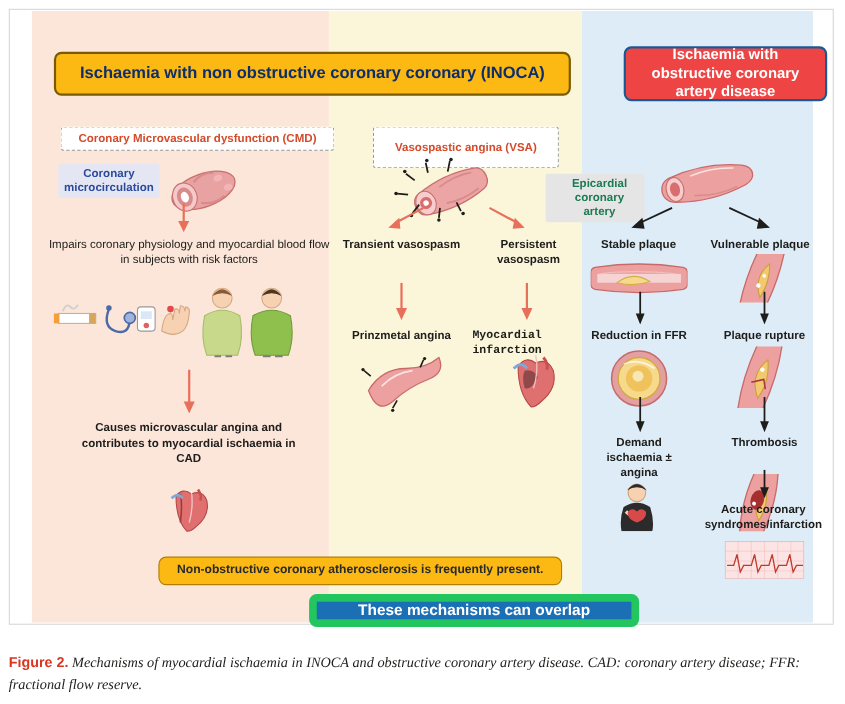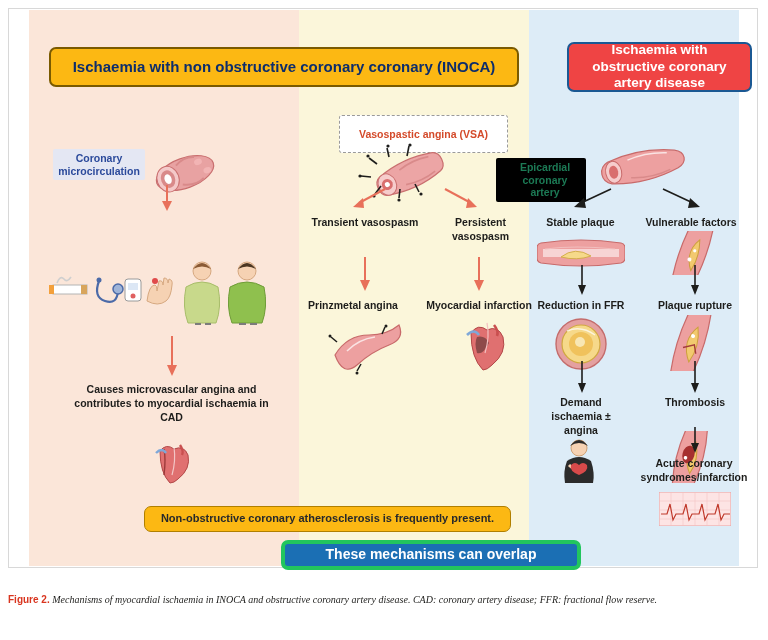--- a/index.html
+++ b/index.html
@@ -62,21 +62,21 @@
     left: 558px; top: 33px; width: 185px; height: 50px;
     background: #ef4444;
     border: 2px solid #1a5893;
     color: #ffffff;
     font-size: 13.5px;
     padding: 0 6px;
   }
   .banner-overlap {
     left: 272px; top: 531px; width: 300px; height: 30px;
     background: #1b6fb4;
-    border: 4px solid #22c55e;
+    border: 7px solid #22c55e;
     color: #ffffff;
     font-size: 14px;
   }
   .banner-nonobs {
     left: 135px; top: 497px; width: 367px; height: 26px;
     background: #fcb813;
     border: 1px solid #b07f00;
     color: #27292b;
     font-size: 11px;
   }
@@ -111,38 +111,38 @@
     line-height: 1.2;
     padding: 3px 4px;
     border-radius: 2px;
   }
   .pill-micro {
     left: 44px; top: 140px; width: 92px;
     background: #e4e7f3; color: #2b4a9b;
   }
   .pill-epicardial {
     left: 487px; top: 149px; width: 90px;
-    background: #000000; color: #1c7a55; padding-left: 12px;
+    background: #e5e5e5; color: #1c7a55; padding-left: 12px;
   }
 
   
   .txt {
     position: absolute;
     text-align: center;
     font-size: 10.5px;
     line-height: 1.35;
     color: #1d1d1b;
   }
 
   .t-impairs    { left: 34px;  top: 206px; width: 258px; }
   .t-causes     { left: 60px;  top: 373px; width: 205px; font-weight: bold; }
   .t-transient  { left: 302px; top: 206px; width: 108px; font-weight: bold; }
   .t-persistent { left: 424px; top: 206px; width: 95px;  font-weight: bold; }
-  .t-prinzmetal { left: 288px; top: 289px; width: 112px; font-weight: bold; }
-  .t-mi         { left: 414px; top: 289px; width: 112px; font-weight: bold; }
+  .t-prinzmetal { left: 300px; top: 289px; width: 112px; font-weight: bold; }
+  .t-mi         { left: 396px; top: 289px; width: 112px; font-weight: bold; font-family: Liberation Mono, monospace; }
   .t-stable     { left: 524px; top: 206px; width: 95px;  font-weight: bold; }
   .t-vulnerable { left: 630px; top: 206px; width: 104px; font-weight: bold; }
   .t-ffr        { left: 524px; top: 289px; width: 96px;  font-weight: bold; }
   .t-rupture    { left: 634px; top: 289px; width: 104px; font-weight: bold; }
   .t-demand     { left: 527px; top: 386px; width: 90px;  font-weight: bold; }
   .t-thrombosis { left: 640px; top: 386px; width: 92px;  font-weight: bold; }
   .t-acute      { left: 630px; top: 447px; width: 110px; font-weight: bold; }
 
   
   .arrow {
@@ -152,21 +152,21 @@
 
   
   .art { position: absolute; }
 
   .caption {
     position: absolute;
     left: 8px;
     top: 592px;
     width: 752px;
     font-family: "Liberation Serif", serif;
-    font-size: 10px;
+    font-size: 13px;
     line-height: 1.5;
     color: #1d1d1b;
     font-style: italic;
   }
   .caption .lead {
     font-family: "Liberation Sans", sans-serif;
     font-style: normal;
     font-weight: bold;
     color: #d9351f;
   }
@@ -180,20 +180,21 @@
 
     <div class="col col-cmd"></div>
     <div class="col col-vsa"></div>
     <div class="col col-obs"></div>
 
     <div class="banner banner-inoca">Ischaemia with non obstructive coronary coronary (INOCA)</div>
     <div class="banner banner-obstructive">Ischaemia with obstructive coronary artery disease</div>
     <div class="banner banner-nonobs">Non-obstructive coronary atherosclerosis is frequently present.</div>
     <div class="banner banner-overlap">These mechanisms can overlap</div>
 
+    <div class="subhead subhead-cmd">Coronary Microvascular dysfunction (CMD)</div>
     <div class="subhead subhead-vsa">Vasospastic angina (VSA)</div>
 
     <div class="pill pill-micro">Coronary microcirculation</div>
     <div class="pill pill-epicardial">Epicardial coronary artery</div>
 
     <div class="art" style="left:140px; top:136px;">
       <svg width="72" height="56" viewBox="0 0 72 56">
         <g transform="rotate(-20 36 28)">
           <ellipse cx="36" cy="28" rx="30" ry="15" fill="#e8a2a2"></ellipse>
           <ellipse cx="36" cy="28" rx="30" ry="15" fill="none" stroke="#c96f6f" stroke-width="1.2"></ellipse>
@@ -208,20 +209,21 @@
       </svg>
     </div>
 
     <div class="arrow" style="left:150px; top:176px;">
       <svg width="16" height="26" viewBox="0 0 16 26">
         <line x1="8" y1="0" x2="8" y2="18" stroke="#e8705a" stroke-width="2"></line>
         <polygon points="8,26 3,16 13,16" fill="#e8705a"></polygon>
       </svg>
     </div>
 
+    <div class="txt t-impairs">Impairs coronary physiology and myocardial blood flow in subjects with risk factors</div>
 
     <div class="art" style="left:38px; top:250px;">
       <svg width="250" height="66" viewBox="0 0 250 66">
 
         <g>
           <rect x="6" y="26" width="34" height="9" fill="#ffffff" stroke="#b4b4b4" stroke-width="1"></rect>
           <rect x="34" y="26" width="6" height="9" fill="#d8a55c"></rect>
           <path d="M10 24 q3 -8 7 -4 q3 4 7 -2" stroke="#cfcfcf" stroke-width="1.6" fill="none"></path>
           <rect x="2" y="26" width="5" height="9" fill="#f3a03c"></rect>
         </g>
@@ -390,21 +392,21 @@
       </svg>
     </div>
     <div class="arrow" style="left:650px; top:178px;">
       <svg width="46" height="26" viewBox="0 0 46 26">
         <line x1="4" y1="2" x2="34" y2="16" stroke="#1d1d1b" stroke-width="1.6"></line>
         <polygon points="41,20 29,21 31,11" fill="#1d1d1b"></polygon>
       </svg>
     </div>
 
     <div class="txt t-stable">Stable plaque</div>
-    <div class="txt t-vulnerable">Vulnerable factors</div>
+    <div class="txt t-vulnerable">Vulnerable plaque</div>
 
     <div class="art" style="left:528px; top:226px;">
       <svg width="88" height="36" viewBox="0 0 88 36">
         <path d="M4 8 q40 -6 80 0 q4 1 4 5 v10 q0 4 -4 5 q-40 6 -80 0 q-4 -1 -4 -5 v-10 q0 -4 4 -5z" fill="#eda0a0" stroke="#c86a6a" stroke-width="1.2"></path>
         <rect x="6" y="14" width="76" height="8" fill="#ffffff" opacity="0.55"></rect>
         <path d="M24 22 q14 -11 30 -1 q-14 5 -30 1z" fill="#f6d98a" stroke="#d4ae4c" stroke-width="1"></path>
         <path d="M8 14 q30 -4 70 0" stroke="#f1bdbd" stroke-width="1.2" fill="none"></path>
       </svg>
     </div>
 

